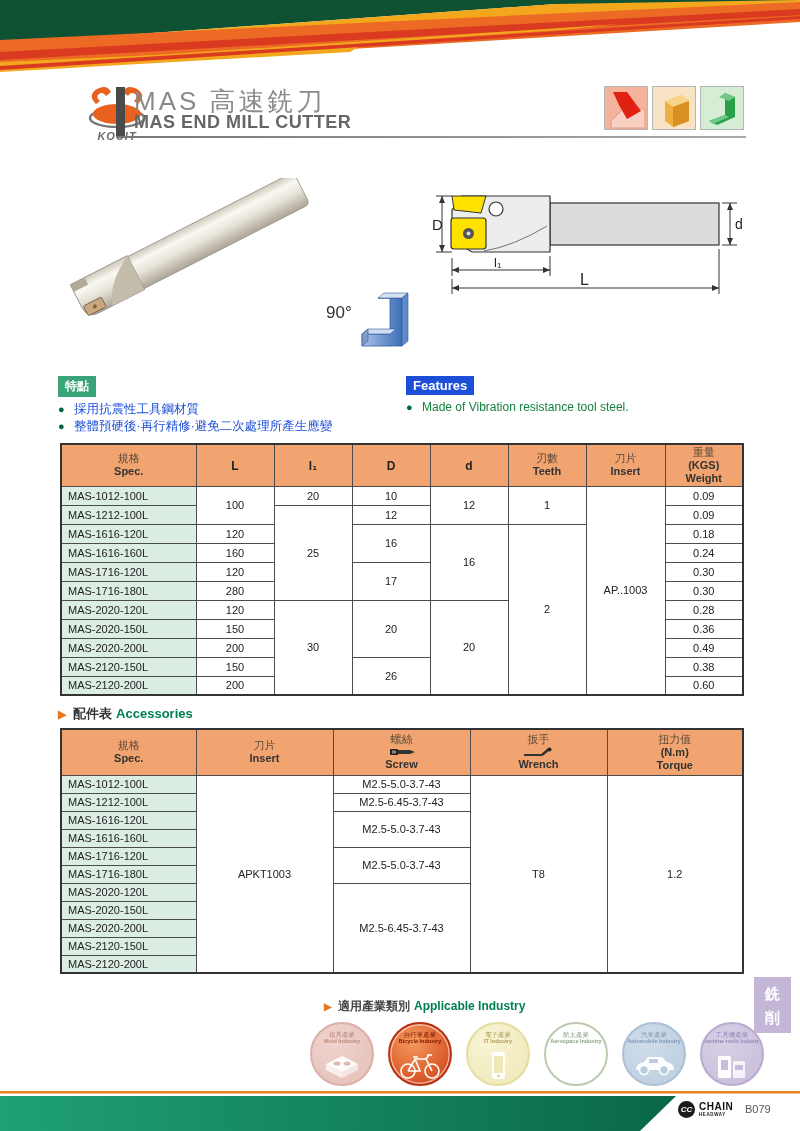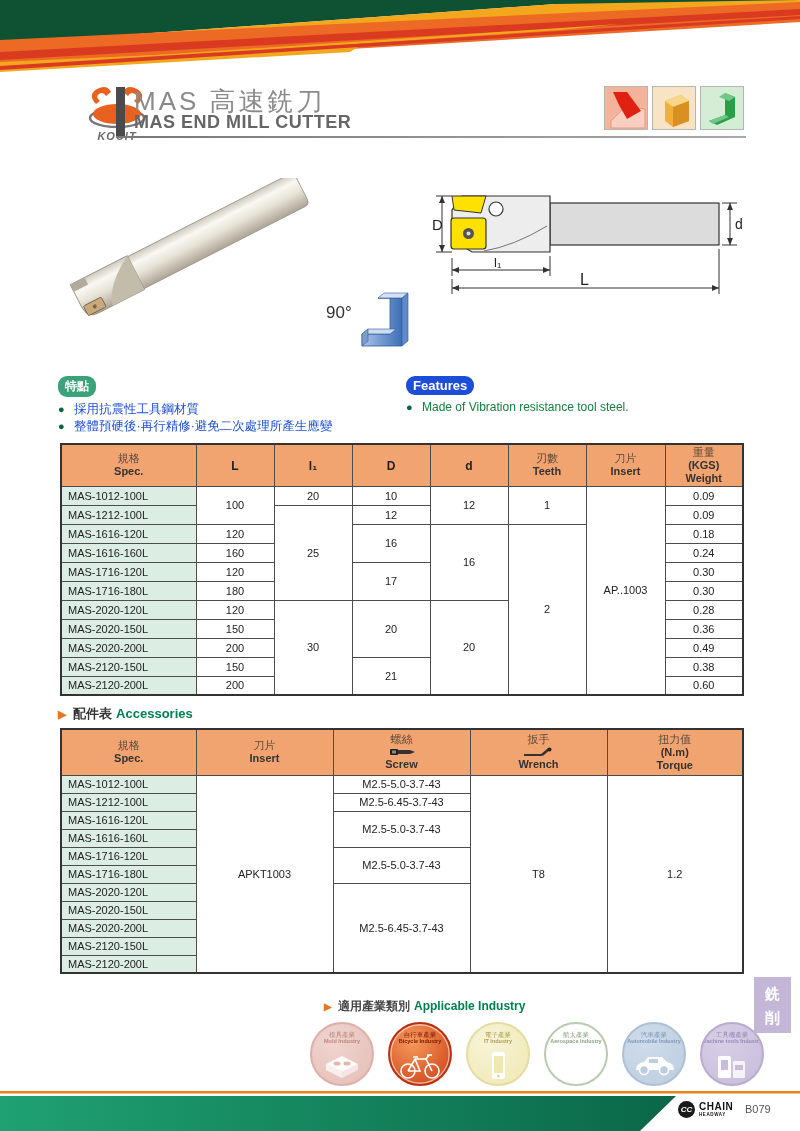--- a/index.html
+++ b/index.html
@@ -13,21 +13,21 @@
   #logo{left:56px;top:82px;width:122px;height:62px;text-align:center;}
   #brand-name{font-size:11px;font-weight:bold;font-style:italic;color:#6a6a6a;letter-spacing:1px;margin-top:-2px;}
   #title-bar{left:116px;top:87px;width:9px;height:49px;background:#4a4a4a;}
   #title-zh{left:134px;top:84px;font-size:26px;color:#8a8a8a;letter-spacing:3px;}
   #title-en{left:134px;top:112px;font-size:18px;font-weight:bold;color:#666;letter-spacing:.5px;}
   #title-underline{left:116px;top:136px;width:630px;height:2px;background:linear-gradient(90deg,#777,#aaa);}
   #mat-icons{left:604px;top:86px;display:flex;gap:4px;}
   .mat-icon{width:44px;height:44px;border:1px solid #b5b5b5;}
 
   
-  .badge{display:inline-block;color:#fff;font-size:12px;font-weight:bold;padding:2px 7px;border-radius:9px;}
+  .badge{display:inline-block;color:#fff;font-size:12px;font-weight:bold;padding:2px 7px;}
   #feat-zh{left:58px;top:376px;width:345px;}
   #feat-zh .badge{background:#3ba379;}
   #feat-en{left:406px;top:376px;width:360px;}
   #feat-en .badge{background:#1d4ed8;font-size:13px;}
   .feat-list{margin-top:5px;}
   .feat-item{position:relative;padding-left:16px;font-size:12.5px;line-height:15px;color:#1d4ed8;margin-bottom:2px;}
   .feat-item::before{content:"●";position:absolute;left:0;top:0;color:#00664a;font-size:11px;}
   #feat-en .feat-item{color:#15803d;font-size:12px;line-height:14px;}
 
   
@@ -287,21 +287,21 @@
       <td>0.24</td>
     </tr>
     <tr>
       <td class="spec">MAS-1716-120L</td>
       <td>120</td>
       <td rowspan="2">17</td>
       <td>0.30</td>
     </tr>
     <tr>
       <td class="spec">MAS-1716-180L</td>
-      <td>180</td>
+      <td>280</td>
       <td>0.30</td>
     </tr>
     <tr>
       <td class="spec">MAS-2020-120L</td>
       <td>120</td>
       <td rowspan="5">30</td>
       <td rowspan="3">20</td>
       <td rowspan="5">20</td>
       <td>0.28</td>
     </tr>
@@ -311,21 +311,21 @@
       <td>0.36</td>
     </tr>
     <tr>
       <td class="spec">MAS-2020-200L</td>
       <td>200</td>
       <td>0.49</td>
     </tr>
     <tr>
       <td class="spec">MAS-2120-150L</td>
       <td>150</td>
-      <td rowspan="2">21</td>
+      <td rowspan="2">26</td>
       <td>0.38</td>
     </tr>
     <tr>
       <td class="spec">MAS-2120-200L</td>
       <td>200</td>
       <td>0.60</td>
     </tr>
   </tbody>
     </table>
 

